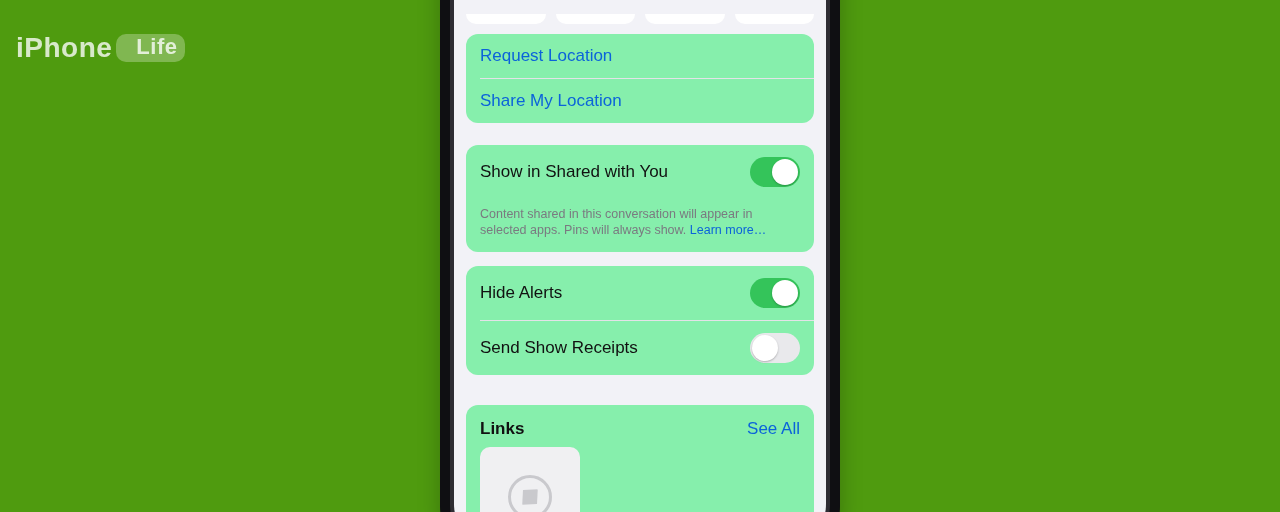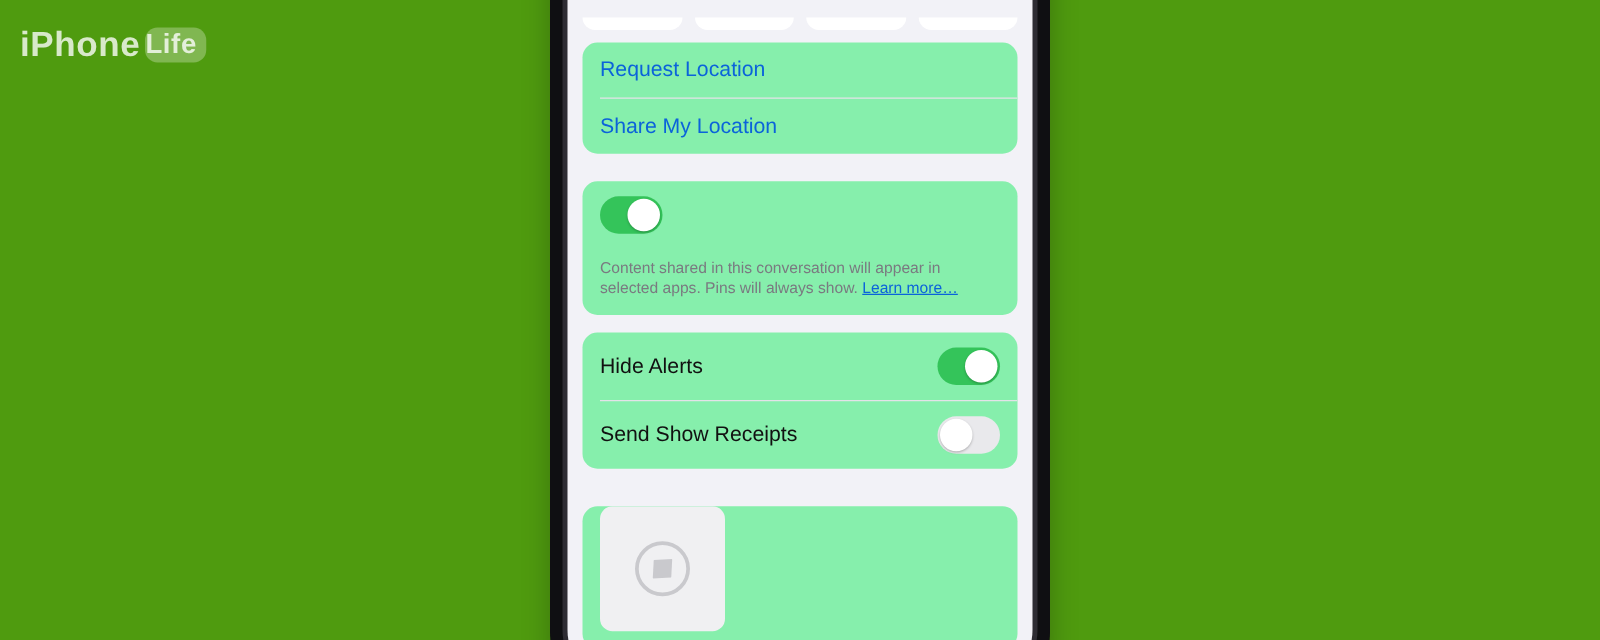--- a/index.html
+++ b/index.html
@@ -8,34 +8,34 @@
     height: 512px;
     background: #4f9b0f;
     font-family: -apple-system, "Helvetica Neue", Helvetica, Arial, sans-serif;
     position: relative;
     overflow: hidden;
   }
 
   
   .watermark {
     position: absolute;
-    top: 20px;
+    top: 32px;
     left: 16px;
     color: rgba(255,255,255,0.78);
     font-size: 28px;
     font-weight: 600;
     letter-spacing: 0.5px;
     display: flex;
     align-items: center;
     user-select: none;
   }
   .watermark .life-pill {
     display: inline-block;
     margin-left: 4px;
-    padding: 2px 8px 4px 0;
+    padding: 2px 8px 4px 20px;
     border-radius: 10px;
     background: rgba(255,255,255,0.28);
     font-size: 22px;
     font-weight: 700;
     line-height: 1;
   }
 
   
   .phone {
     position: absolute;
@@ -99,21 +99,21 @@
     background: #fff;
     border-radius: 0 0 10px 10px;
   }
 
   .footer-note {
     font-size: 12.5px;
     line-height: 1.25;
     color: #7a7a80;
     padding: 8px 14px 14px 14px;
   }
-  .footer-note .learn { color: #0b63da; text-decoration: underline; }
+  .footer-note .learn { color: #0b63da; }
 
   
   .toggle {
     width: 50px; height: 30px;
     border-radius: 15px;
     position: relative;
   }
   .toggle .knob {
     position: absolute;
     top: 2px;
@@ -186,20 +186,21 @@
             <span class="link-text">Request Location</span>
           </div>
           <div class="sep"></div>
           <div class="row">
             <span class="link-text">Share My Location</span>
           </div>
         </div>
 
         <div class="group" style="margin-bottom:0">
           <div class="row">
+            <span class="label-text">Show in Shared with You</span>
             <div class="toggle on">
                 <div class="knob"></div>
               </div>
           </div>
           <div class="footer-note">
             <span>Content shared in this conversation will appear in selected apps. Pins will always show. </span><span class="learn">Learn more…</span>
           </div>
         </div>
 
         <div style="height:14px"></div>
@@ -216,20 +217,24 @@
             <span class="label-text">Send Show Receipts</span>
             <div class="toggle off">
                 <div class="knob"></div>
               </div>
           </div>
         </div>
 
         <div style="height:8px"></div>
 
         <div class="group" style="margin-bottom:0">
+          <div class="links-header">
+            <span class="links-title">Links</span>
+            <span class="see-all">See All</span>
+          </div>
           <div class="links-body">
             <div class="link-tile">
               <div class="compass">
                 <div class="needle"></div>
               </div>
             </div>
           </div>
         </div>
 
       </div>

